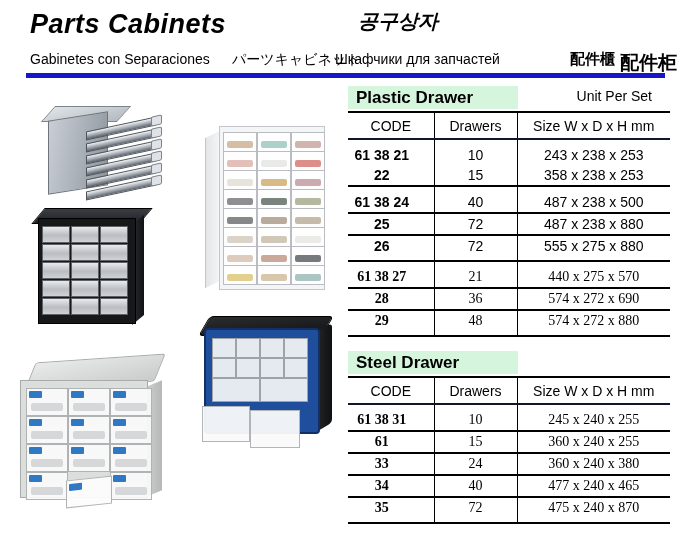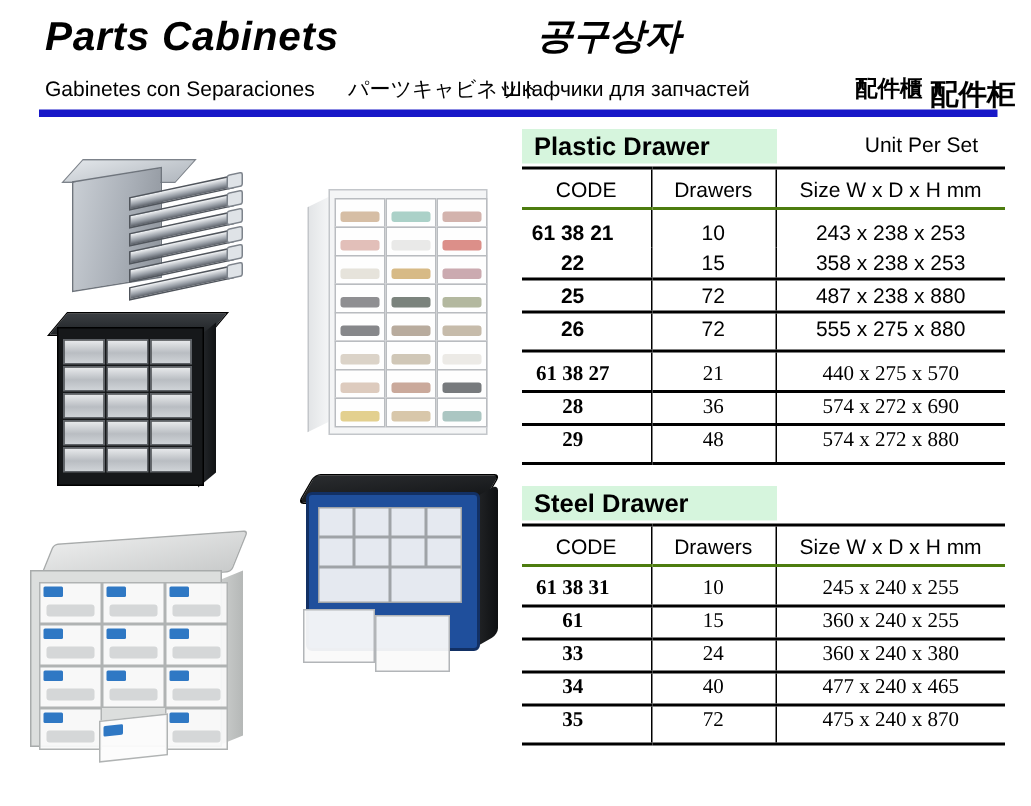--- a/index.html
+++ b/index.html
@@ -30,21 +30,21 @@
     font-size: 27px;
     font-weight: bold;
     font-style: italic;
     letter-spacing: 0.5px;
     white-space: nowrap;
   }
   #title-korean {
     position: absolute;
     left: 358px;
     top: 8px;
-    font-size: 24px;
+    font-size: 20px;
     font-weight: bold;
     font-style: italic;
     white-space: nowrap;
   }
   #subtitle-es {
     position: absolute;
     left: 30px;
     top: 51px;
     font-size: 14px;
     white-space: nowrap;
@@ -139,21 +139,21 @@
     text-align: center;
     vertical-align: middle;
     height: 20px;
   }
   table.spec th {
     font-weight: normal;
     height: 25px;
   }
   tr.hdr th {
     border-top: 2px solid #000;
-    border-bottom: 2px solid #4d7c0f;
+    border-bottom: 2px solid #0f172a;
   }
   tr.hdr th.c1, tr.hdr th.c2 {
     border-right: 1px solid #000;
   }
   tbody.grp td.c1, tbody.grp td.c2 {
     border-right: 1px solid #000;
   }
   tbody.grp tr.first td { padding-top: 5px; }
   tbody.grp tr.last  td { padding-bottom: 4px; }
   tbody.grp.rule-top td { border-top: 2px solid #000; }
@@ -543,20 +543,25 @@
           <td class="c2">10</td>
           <td class="c3">243 x 238 x 253</td>
         </tr>
         <tr>
           <td class="c1">22</td>
           <td class="c2">15</td>
           <td class="c3">358 x 238 x 253</td>
         </tr>
       </tbody>
       <tbody class="grp rule-top">
+        <tr class="first">
+          <td class="c1">61 38 24</td>
+          <td class="c2">40</td>
+          <td class="c3">487 x 238 x 500</td>
+        </tr>
         <tr>
           <td class="c1">25</td>
           <td class="c2">72</td>
           <td class="c3">487 x 238 x 880</td>
         </tr>
         <tr class="last">
           <td class="c1">26</td>
           <td class="c2">72</td>
           <td class="c3">555 x 275 x 880</td>
         </tr>

